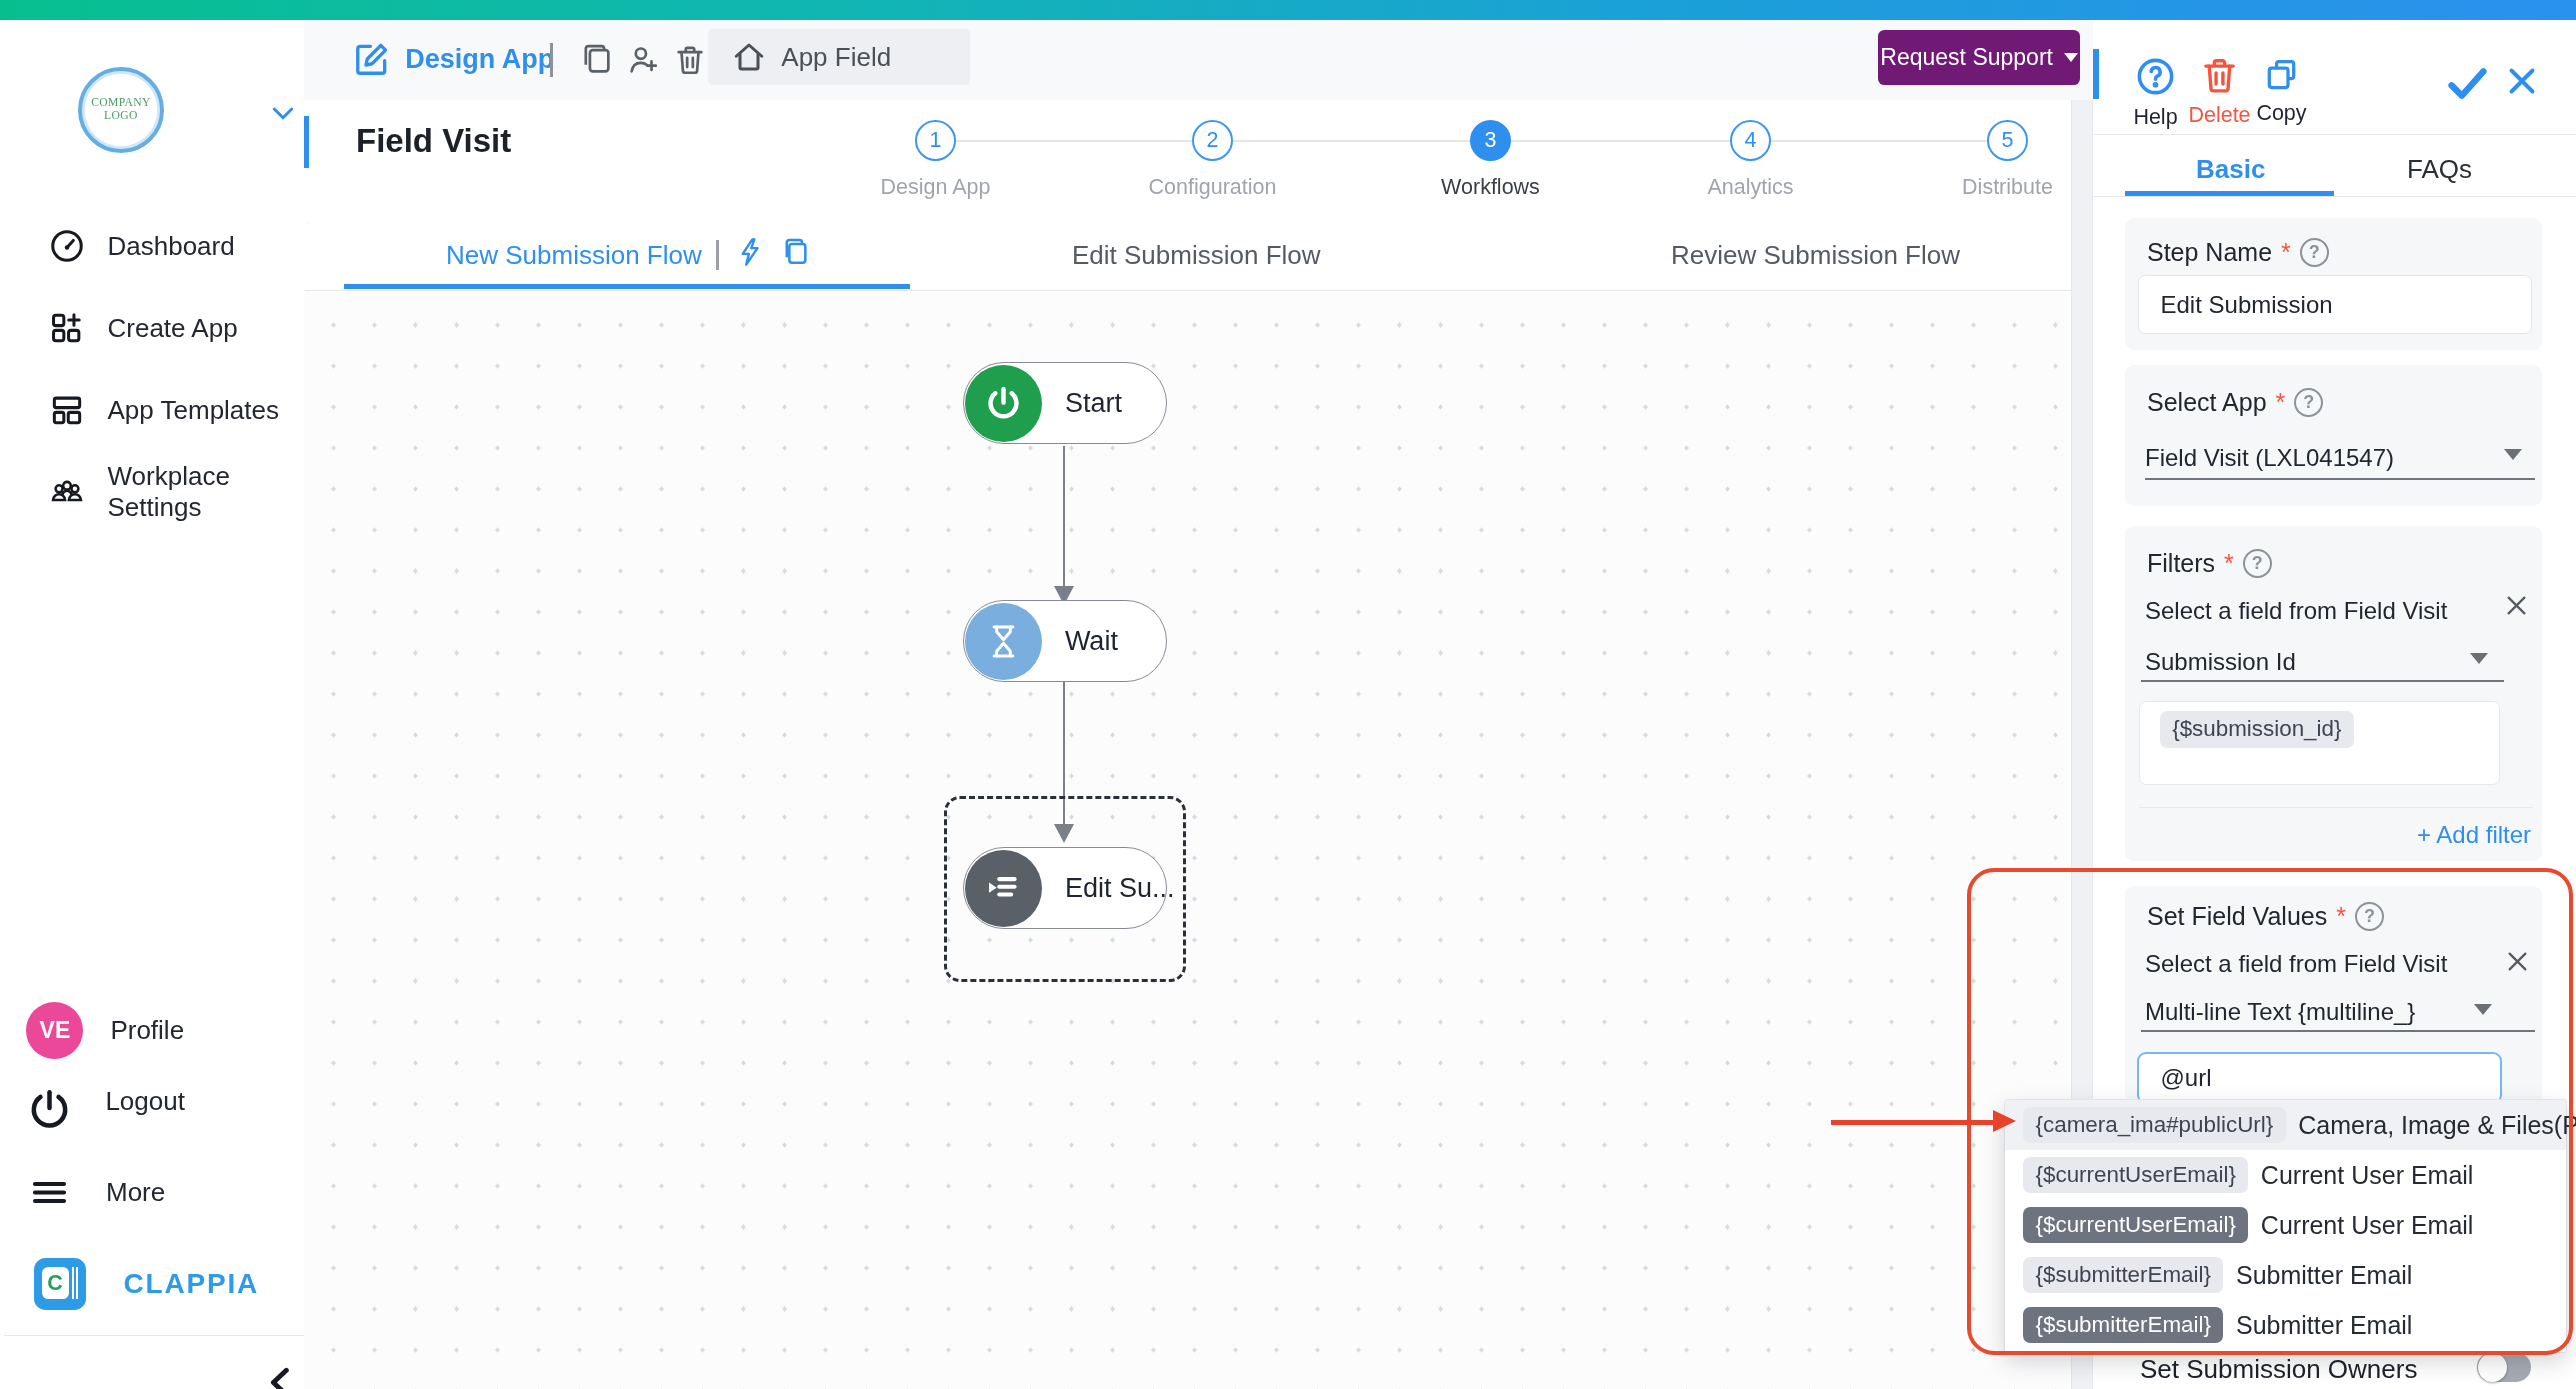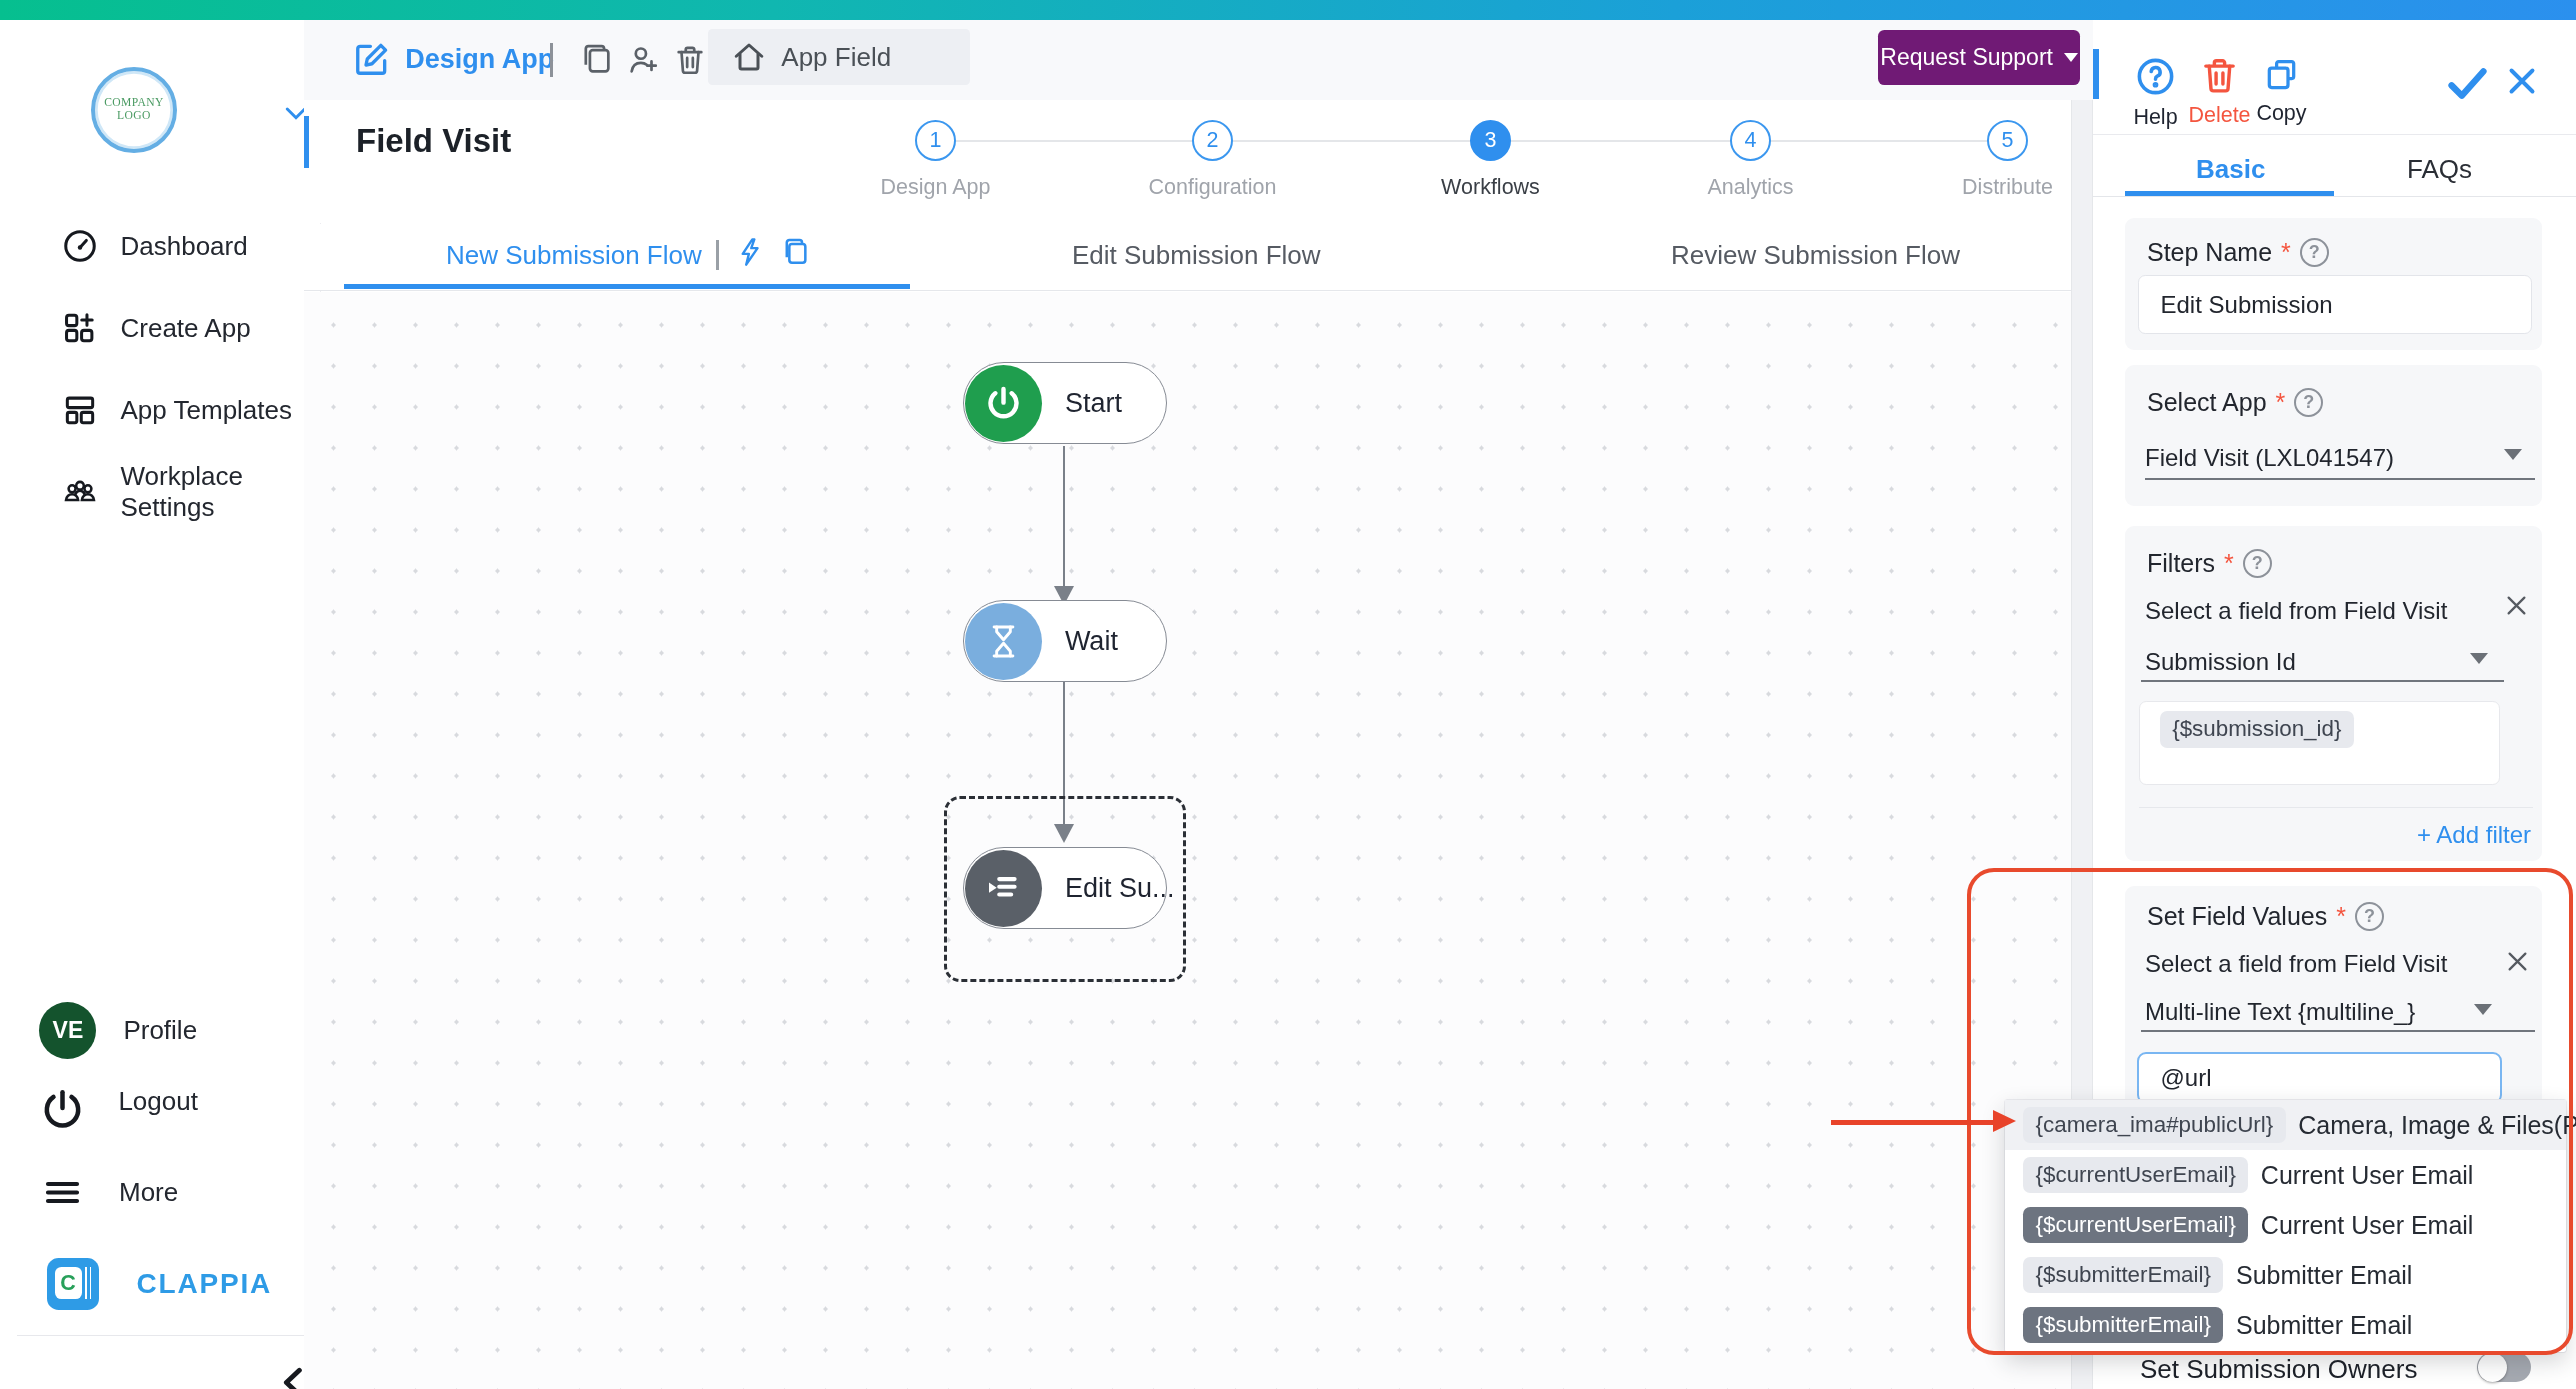--- a/index.html
+++ b/index.html
@@ -6,31 +6,31 @@
   html,body { width:2576px; height:1390px; }
   body { font-family:"Liberation Sans", sans-serif; background:#fff; overflow:hidden; }
   .page { position:relative; width:2576px; height:1390px; background:#fff; }
   .abs { position:absolute; }
 
   
   .topbar { left:0; top:0; width:2576px; height:19.7px;
     background:linear-gradient(90deg,#06bf8f 0%,#10b7b0 30%,#1ba0d8 65%,#2b90ee 100%); }
 
   
-  .sidebar { left:17px; top:19.7px; width:304px; height:1370px; background:#fff; border-right:0.9px solid #ececf0; }
+  .sidebar { left:4px; top:19.7px; width:304px; height:1370px; background:#fff; border-right:0.9px solid #ececf0; }
   .logo-circle { left:74px; top:47px; width:86px; height:86px; border-radius:50%;
     border:4.5px solid #64aee4; box-shadow:inset 0 0 0 2.7px #cfe7f7; display:flex; flex-direction:column;
     align-items:center; justify-content:center; }
   .logo-circle span { font-family:"Liberation Serif", serif; font-size:11.6px; color:#4a9a62; letter-spacing:0.4px; line-height:12.5px; }
   .logo-chevron { left:264px; top:79px; width:30px; height:30px; }
   .nav-item { left:0; width:303px; height:55px; display:flex; align-items:center; gap:21.5px; padding-left:44px; cursor:pointer; }
   .nav-item svg { width:38px; height:38px; flex:0 0 auto; }
   .nav-item .nv-label { font-size:26px; color:#23272f; }
   .side-bottom-label { font-size:26px; color:#23272f; }
-  .avatar { width:57px; height:57px; border-radius:50%; background:#14532d; color:#fff;
+  .avatar { width:57px; height:57px; border-radius:50%; background:#ec4899; color:#fff;
     display:flex; align-items:center; justify-content:center; font-size:23px; font-weight:bold; }
   .clappia-badge { width:52px; height:52px; background:#2e9be6; border-radius:11.6px; position:relative; }
   .clappia-badge .inner { position:absolute; left:8px; top:9.8px; width:27px; height:32px; background:#fff; border-radius:6.3px;
     display:flex; align-items:center; justify-content:center; font-size:21.5px; font-weight:bold; color:#28a05a; }
   .clappia-badge .stripes { position:absolute; right:4.5px; top:9.8px; width:9px; height:32px;
     background:repeating-linear-gradient(90deg,#fff 0 1.8px,transparent 1.8px 4.5px); }
   .clappia-word { font-size:28px; font-weight:bold; color:#2e9be6; letter-spacing:1.8px; }
   .side-divider { left:0; top:1315px; width:304px; height:0.9px; background:#e7e8ec; }
   .collapse-btn { left:258px; top:1343px; width:39px; height:39px; cursor:pointer; }
 

